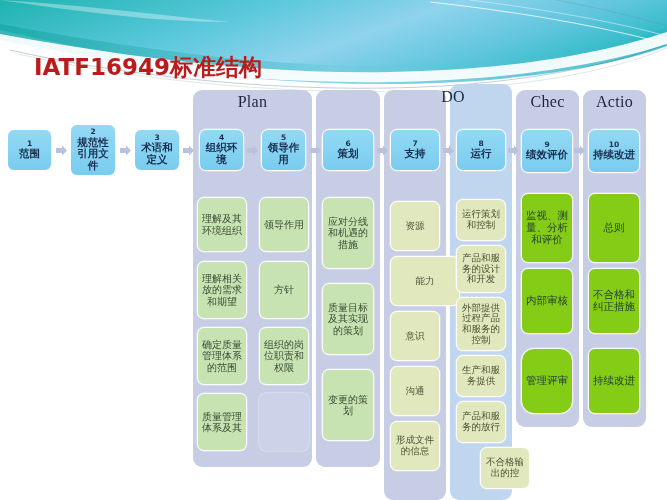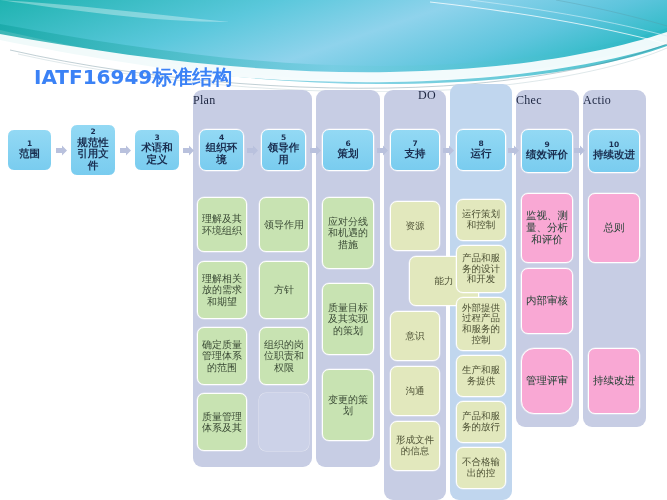--- a/index.html
+++ b/index.html
@@ -18,26 +18,26 @@
   
   .banner {
     position: absolute; left: 0; top: 0;
     width: 667px; height: 92px;
     overflow: hidden;
   }
   .banner svg { display: block; }
 
   .slide-title {
     position: absolute;
-    left: 34px; top: 64px;
+    left: 34px; top: 52px;
     font-family: "DejaVu Sans", sans-serif;
     font-weight: bold;
-    font-size: 20px;
+    font-size: 23px;
     letter-spacing: 0px;
-    color: #3b82f6;
+    color: #b91c1c;
     white-space: nowrap;
     z-index: 5;
   }
 
   
   .node {
     position: absolute;
     border-radius: 7px;
     border: 1.5px solid #ffffff;
     display: flex;
@@ -63,39 +63,40 @@
     font-size: 10px;
     color: #3a4a35;
     border-color: #ffffff;
   }
   .n-olive {
     background: #e2e8bd;
     font-size: 9.5px;
     color: #4c5034;
   }
   .n-mint {
-    background: #f9a8d4;
+    background: #84cc16;
     font-size: 10.5px;
     color: #234034;
     justify-content: center;
   }
   .n-empty { background: #ccd2e8; border-color: #ccd2e8; }
 
   
   .panel {
     position: absolute;
     border-radius: 9px;
     background: #c7cde4;
   }
   .panel.do-tint { background: #c0d6ee; }
   .panel-label {
     position: absolute;
     top: 3px; left: 0; width: 100%;
+    text-align: center;
     font-family: "Liberation Serif", "DejaVu Serif", serif;
-    font-size: 12px;
+    font-size: 16px;
     color: #1c2540;
     letter-spacing: .3px;
   }
 
   
   .arrow {
     position: absolute;
     width: 11px; height: 11px;
     z-index: 4;
   }
@@ -325,21 +326,21 @@
   <div class="node n-green" style="left:322px; top:283px; width:52px; height:72px;">
     <span>质量目标及其实现的策划</span>
   </div>
   <div class="node n-green" style="left:322px; top:369px; width:52px; height:72px;">
     <span>变更的策划</span>
   </div>
 
   <div class="node n-olive" style="left:390px; top:201px; width:50px; height:50px;">
     <span>资源</span>
   </div>
-  <div class="node n-olive" style="left:409px; top:256px; width:70px; height:50px;">
+  <div class="node n-olive" style="left:390px; top:256px; width:70px; height:50px;">
     <span>能力</span>
   </div>
   <div class="node n-olive" style="left:390px; top:311px; width:50px; height:50px;">
     <span>意识</span>
   </div>
   <div class="node n-olive" style="left:390px; top:366px; width:50px; height:50px;">
     <span>沟通</span>
   </div>
   <div class="node n-olive" style="left:390px; top:421px; width:50px; height:50px;justify-content:flex-end;">
     <span>形成文件的信息</span>
@@ -353,34 +354,37 @@
   </div>
   <div class="node n-olive" style="left:456px; top:297px; width:50px; height:54px;">
     <span>外部提供过程产品和服务的控制</span>
   </div>
   <div class="node n-olive" style="left:456px; top:355px; width:50px; height:42px;">
     <span>生产和服务提供</span>
   </div>
   <div class="node n-olive" style="left:456px; top:401px; width:50px; height:42px;">
     <span>产品和服务的放行</span>
   </div>
-  <div class="node n-olive" style="left:456px; top:447px; width:50px; height:42px;">
+  <div class="node n-olive" style="left:480px; top:447px; width:50px; height:42px;">
     <span>不合格输出的控</span>
   </div>
 
   <div class="node n-mint" style="left:521px; top:193px; width:52px; height:70px;">
     <span>监视、测量、分析和评价</span>
   </div>
   <div class="node n-mint" style="left:521px; top:268px; width:52px; height:66px;">
     <span>内部审核</span>
   </div>
   <div class="node n-mint" style="left:521px; top:348px; width:52px; height:66px;border-radius:13px;">
     <span>管理评审</span>
   </div>
 
   <div class="node n-mint" style="left:588px; top:193px; width:52px; height:70px;">
     <span>总则</span>
   </div>
+  <div class="node n-mint" style="left:588px; top:268px; width:52px; height:66px;">
+    <span>不合格和纠正措施</span>
+  </div>
   <div class="node n-mint" style="left:588px; top:348px; width:52px; height:66px;">
     <span>持续改进</span>
   </div>
 
 </div>
 
 </body></html>

